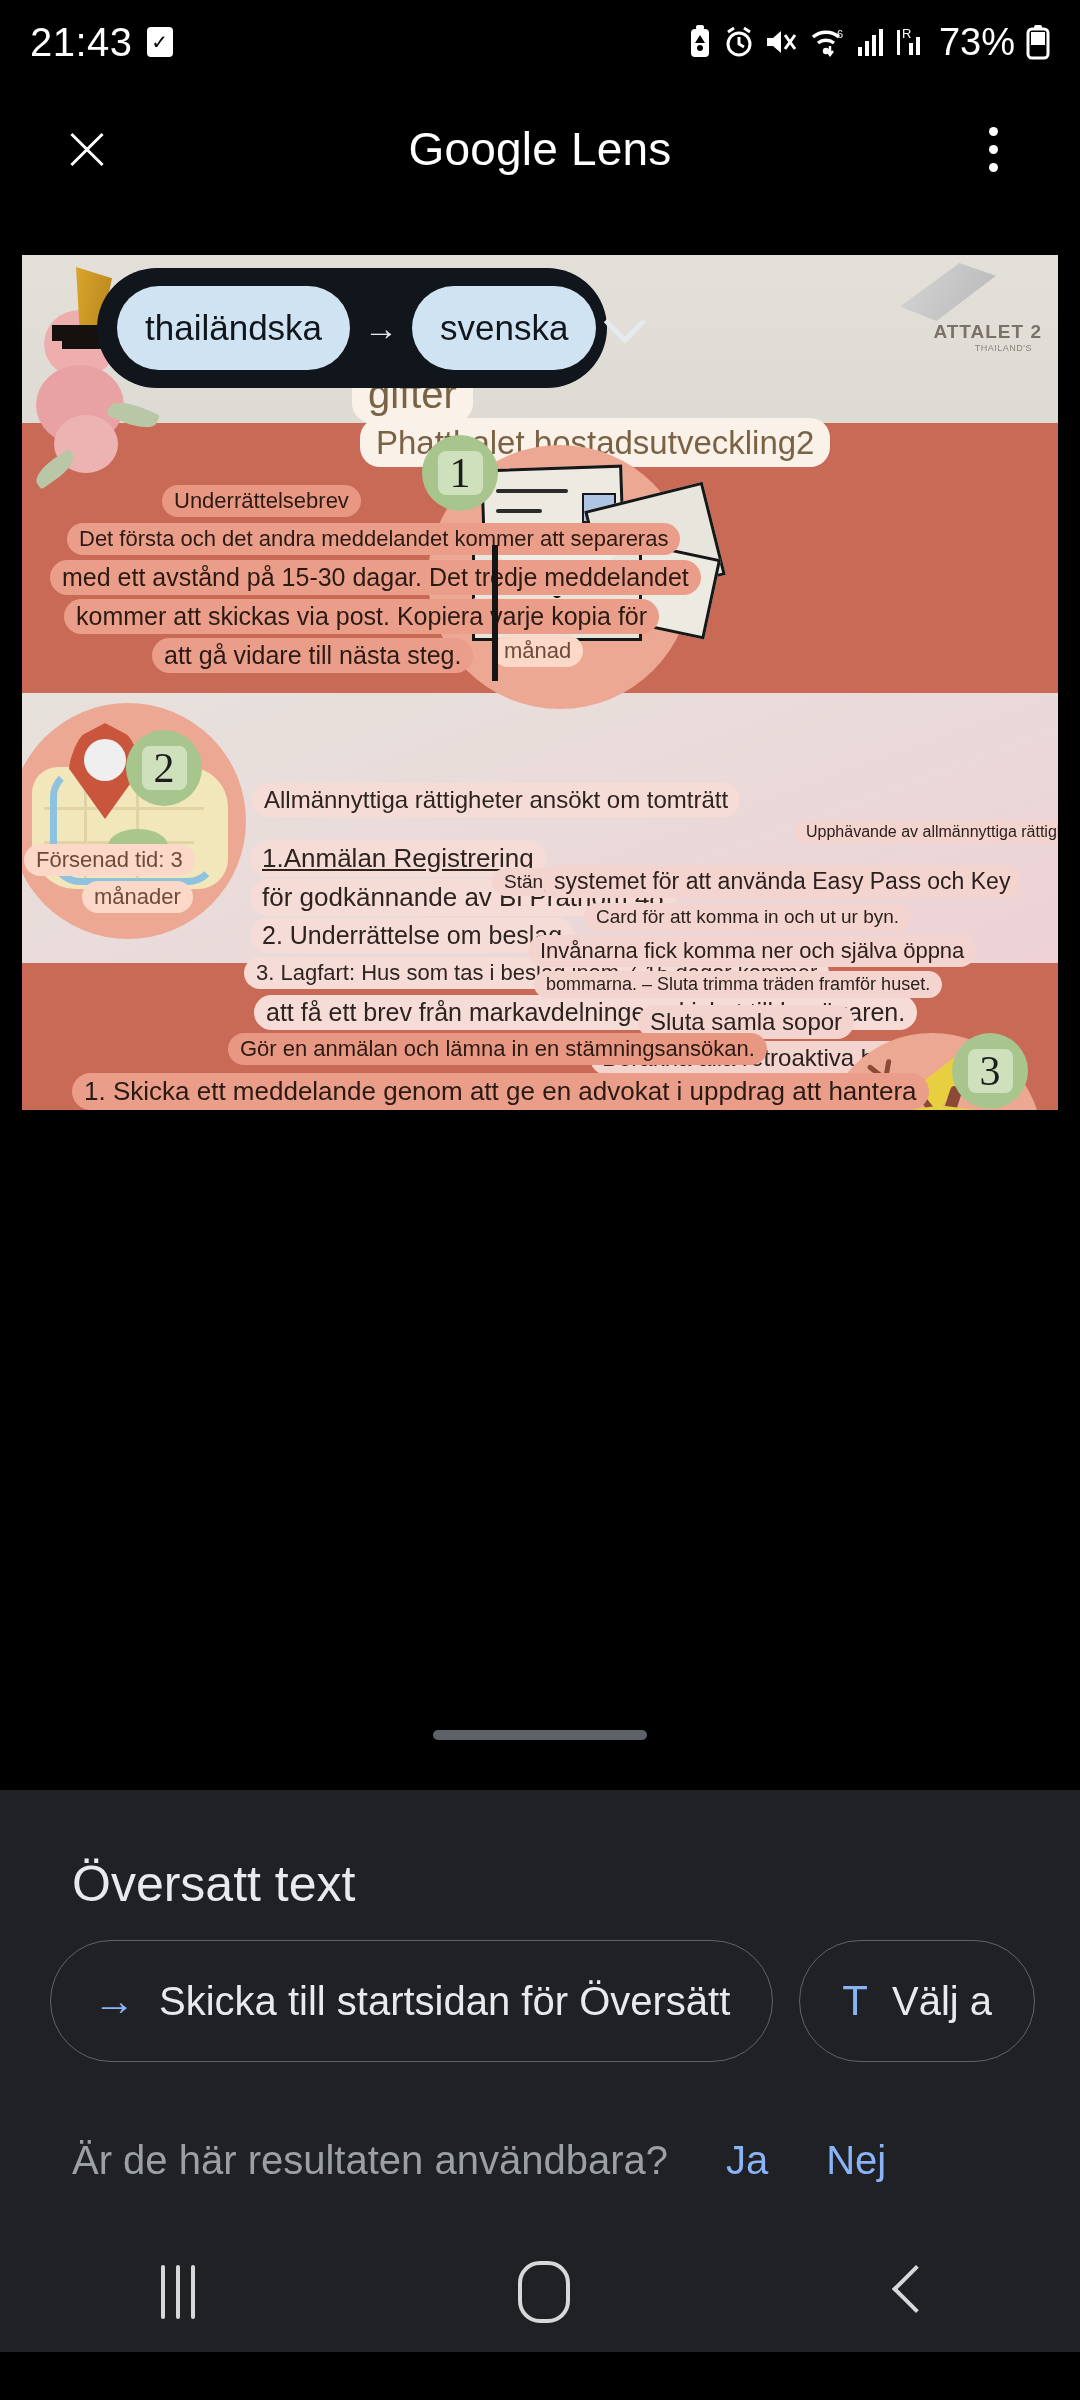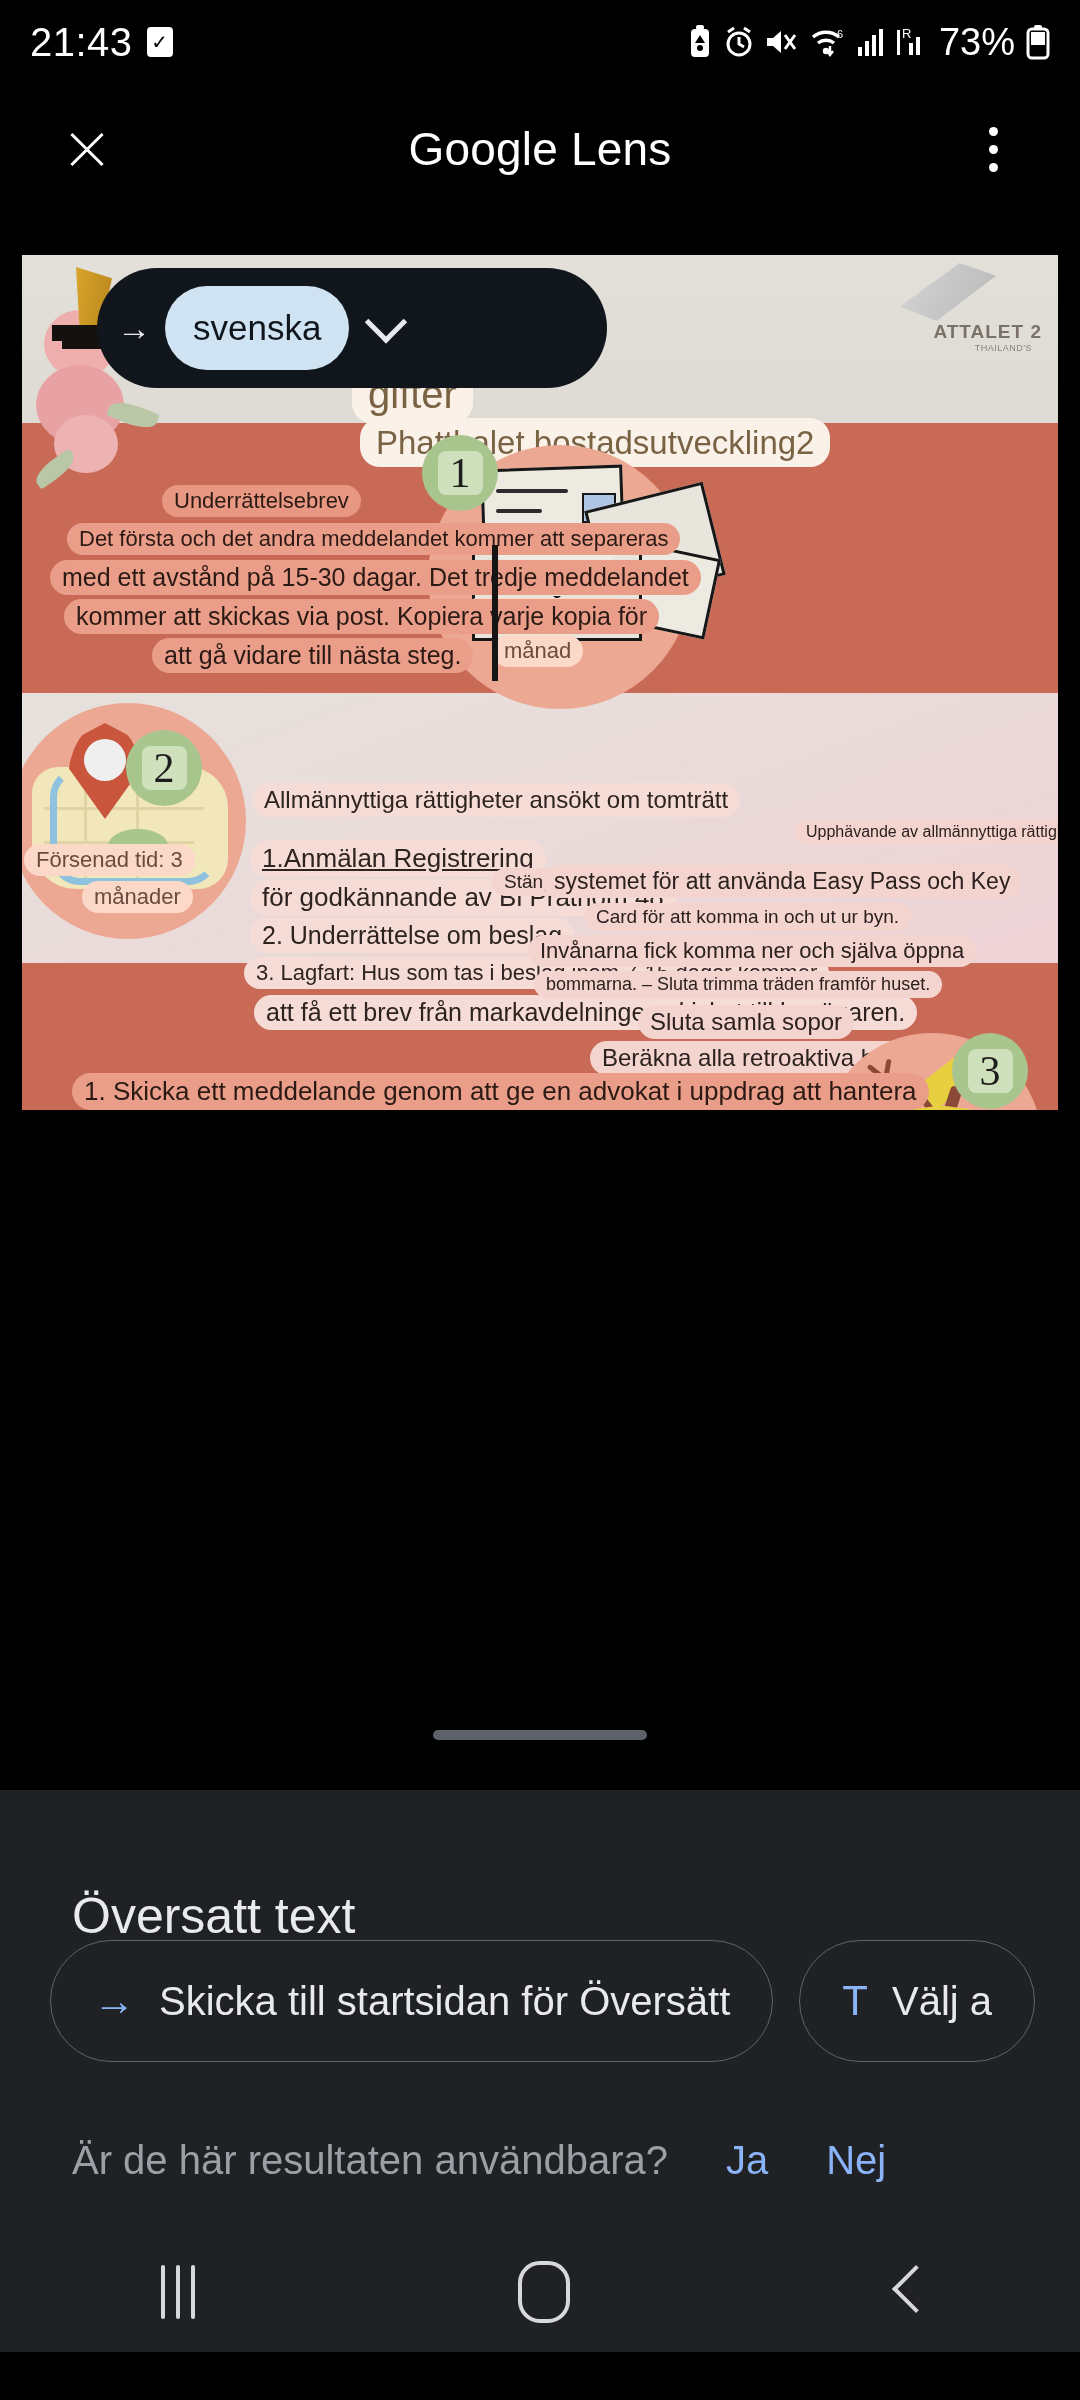--- a/index.html
+++ b/index.html
@@ -173,21 +173,21 @@
     position:absolute; top:1110px; left:0; width:1080px; height:110px;
     background:#000; border-bottom-left-radius:36px; border-bottom-right-radius:36px;
   }
   .grab {
     position:absolute; top:1730px; left:50%; transform:translateX(-50%);
     width:214px; height:10px; border-radius:6px; background:#5d6268;
   }
   .sheet {
     position:absolute; top:1790px; left:0; width:1080px; height:490px; background:#202124;
   }
-  .sheet-title { position:absolute; top:65px; left:72px; font-size:50px; color:#e8eaed;margin-top:32px; }
+  .sheet-title { position:absolute; top:65px; left:72px; font-size:50px; color:#e8eaed; }
   .chips { position:absolute; top:1940px; left:0; width:1080px; display:flex; gap:26px; padding-left:50px; }
   .chip {
     height:122px; border:1px solid #5f6368; border-radius:62px;
     display:flex; align-items:center; gap:24px; padding:0 42px; flex:0 0 auto;
     color:#e8eaed; font-size:40px; white-space:nowrap; background:transparent;
   }
   .chip .ci { color:#8ab4f8; font-size:42px; display:flex; align-items:center; }
   .feedback {
     position:absolute; top:2138px; left:0; width:1080px;
     display:flex; align-items:center; padding-left:72px; gap:0;
@@ -394,26 +394,28 @@
         <div class="handle"></div>
 
         <div class="pgl"></div>
         <div class="pgr"></div>
 
       </div>
       <div class="badge" style="left:930px; top:778px;">
         <span>3</span>
       </div>
 
+      <div class="t onred" style="left:206px; top:778px; font-size:22px;">Gör en anmälan och lämna in en stämningsansökan.</div>
       <div class="t onred2" style="left:50px; top:818px; font-size:26px;">1. Skicka ett meddelande genom att ge en advokat i uppdrag att hantera</div>
 
     </div>
   </div>
 
   <div class="langpill">
+    <div class="langchip">thailändska</div>
     <div class="langarrow">→</div>
     <div class="langchip">svenska</div>
     <div class="chev"></div>
   </div>
 
   <div class="sheet-top"></div>
   <div class="grab"></div>
 
   <div class="sheet">
     <div class="sheet-title">Översatt text</div>

